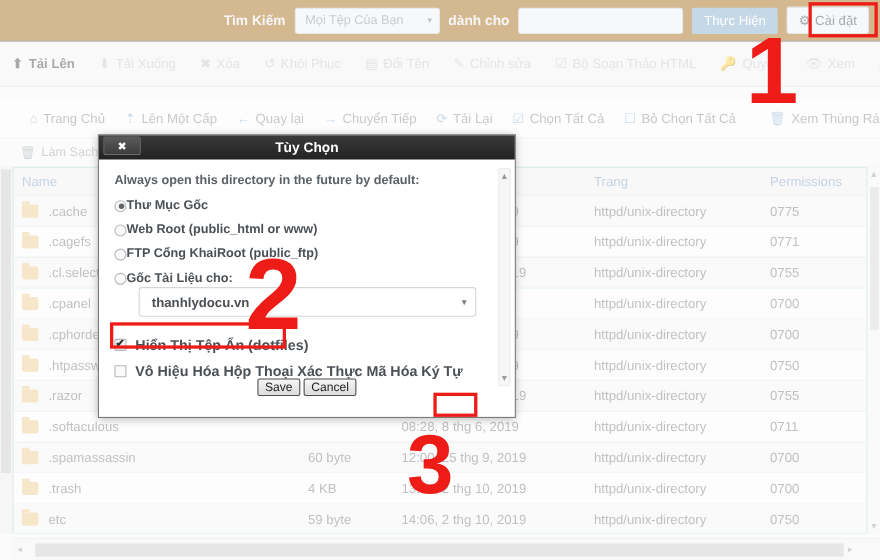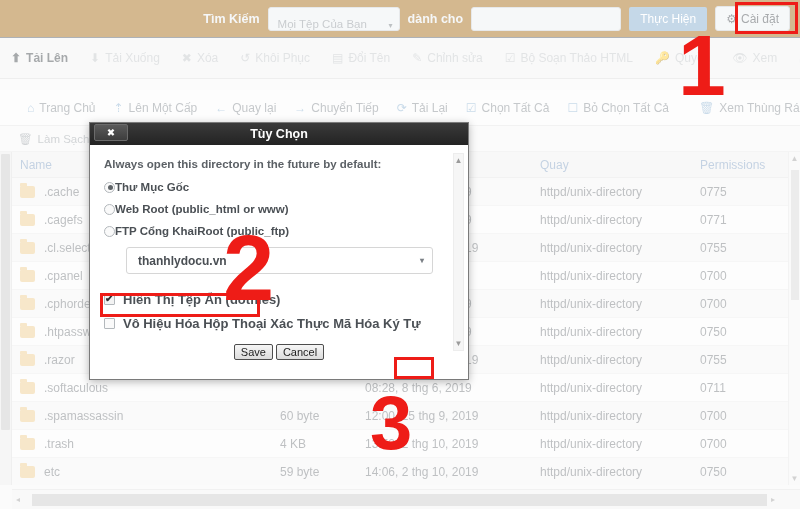--- a/index.html
+++ b/index.html
@@ -17,21 +17,21 @@
   
   .topbar {
     position: absolute; left: 0; top: 0; width: 800px; height: 38px;
     background: #a16207; display: flex; align-items: center;
     justify-content: flex-end; padding-right: 10px; gap: 8px;
     border-bottom: 1px solid #4c555f;
   }
   .topbar .lbl { color: #e9edf0; font-size: 12.5px; font-weight: bold; }
   .select-box {
     background: #eceff1; border: 1px solid #c9ced3; border-radius: 3px;
-    height: 24px; width: 132px; display: flex; align-items: flex-end;
+    height: 24px; width: 132px; display: flex; align-items: center;
     padding: 0 6px 0 9px; font-size: 11.5px; color: #868e95; justify-content: space-between;
   }
   .select-box .caret { font-size: 8px; color: #6d757c; }
   .text-input {
     background: #eceff1; border: 1px solid #c9ced3; border-radius: 3px;
     height: 24px; width: 150px;
   }
   .btn-run {
     background: #7fa8cc; color: #ffffff; font-size: 12px; height: 24px;
     display: flex; align-items: center; padding: 0 11px; border-radius: 2px; text-align: center;
@@ -313,21 +313,21 @@
       <span>🗑</span>
       <span>Làm Sạch</span>
     </div>
   </div>
 
   <div class="table-wrap">
     <div class="thead">
       <div class="c-name">Name</div>
       <div class="c-size">Size</div>
       <div class="c-mod">Last Modified</div>
-      <div class="c-type">Quay</div>
+      <div class="c-type">Trang</div>
       <div class="c-perm">Permissions</div>
     </div>
     <div id="rows">
         <div class="trow">
           <div class="c-name fname">
             <span class="folder"></span>
             <span>.cache</span>
           </div>
           <div class="c-size"></div>
           <div class="c-mod">09:19, 8 thg 8, 2019</div>
@@ -466,20 +466,24 @@
         <span>Thư Mục Gốc</span>
       </div>
       <div class="opt">
         <span class="radio"></span>
         <span>Web Root (public_html or www)</span>
       </div>
       <div class="opt">
         <span class="radio"></span>
         <span>FTP Cổng KhaiRoot (public_ftp)</span>
       </div>
+      <div class="opt" style="margin-bottom:2px">
+        <span class="radio"></span>
+        <span>Gốc Tài Liệu cho:</span>
+      </div>
 
       <div class="dd">
         <span>thanhlydocu.vn</span>
         <span class="caret">▾</span>
       </div>
 
       <div style="height:18px"></div>
 
       <div class="chk-row">
         <span class="chk on"></span>

